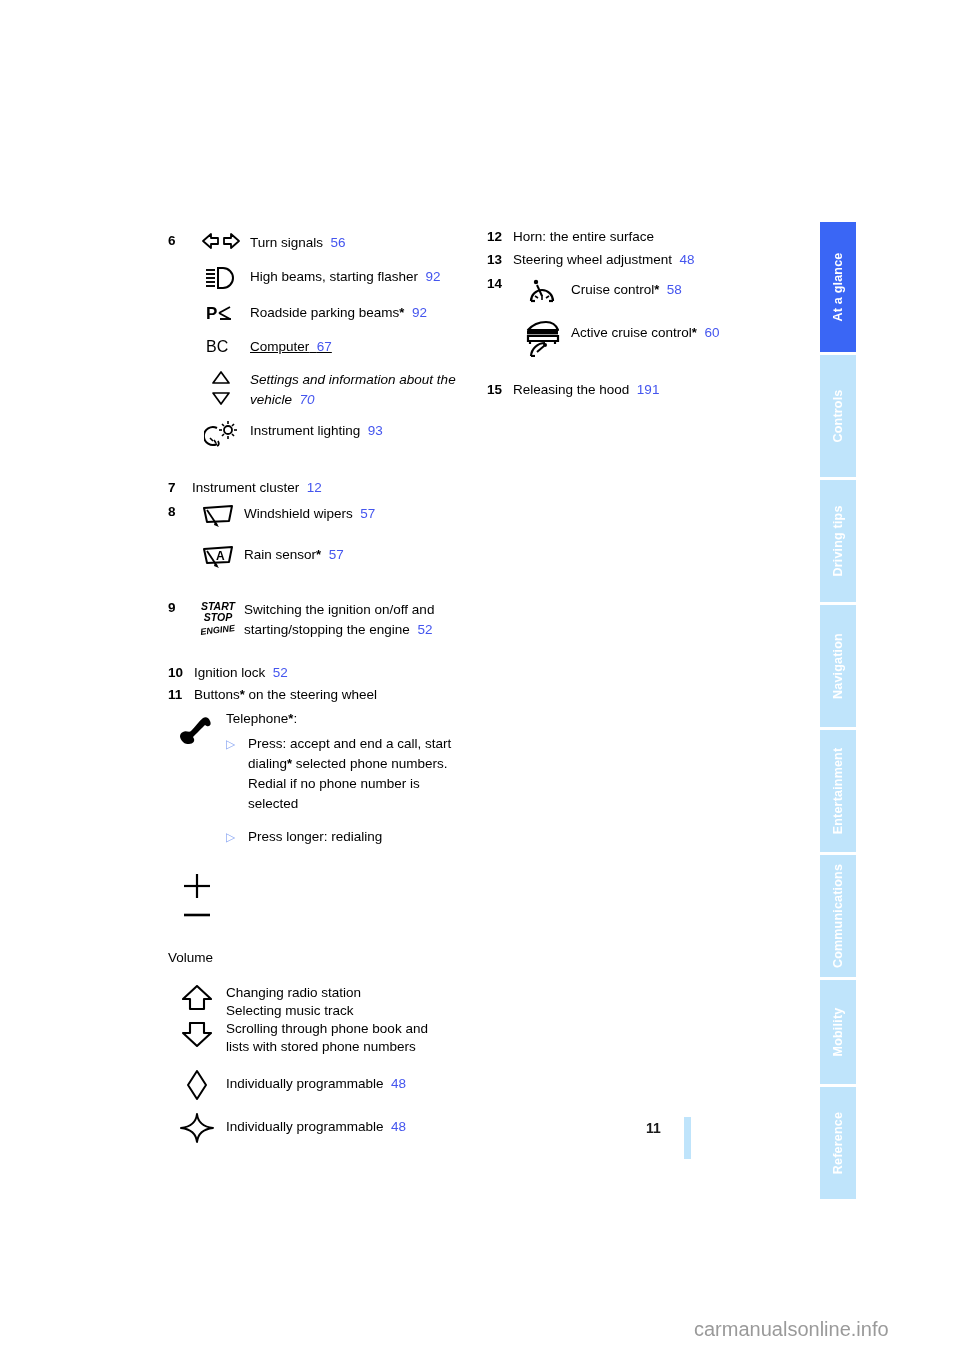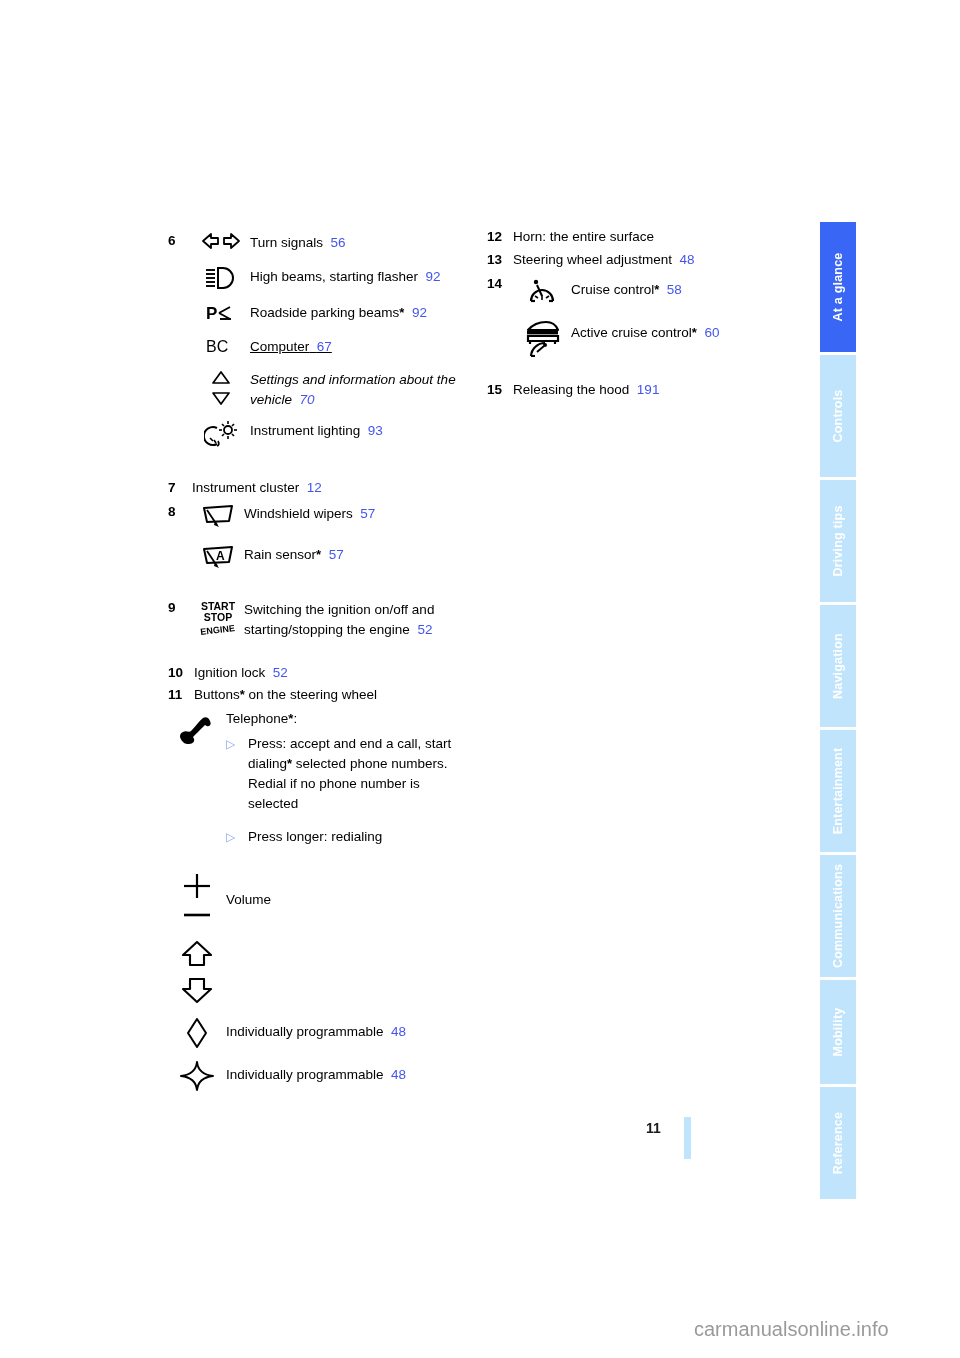--- a/index.html
+++ b/index.html
@@ -242,21 +242,21 @@
               <span>Rain sensor</span><span class="star">*</span>&nbsp;&nbsp;<span class="pg">57</span>
             </div>
           </div>
 
         </div>
       </div>
 
       <div class="item" style="margin-top:30px;">
         <div class="num">9</div>
         <div class="sub" style="flex:1;">
-          <div class="icon-cell narrow" style="padding-top:0;">
+          <div class="icon-cell narrow" style="padding-top:0;font-style:italic;">
             <svg width="44" height="40" viewBox="0 0 44 40">
               <text x="22" y="11" text-anchor="middle" font-family="Liberation Sans, sans-serif" font-size="10.5" font-weight="bold" fill="#000">START</text>
               <text x="22" y="22" text-anchor="middle" font-family="Liberation Sans, sans-serif" font-size="10.5" font-weight="bold" fill="#000">STOP</text>
               <text x="22" y="34" text-anchor="middle" font-family="Liberation Sans, sans-serif" font-size="9" font-weight="bold" fill="#000" transform="rotate(-7 22 34)">ENGINE</text>
             </svg>
           </div>
           <div class="label-cell">
             <span>Switching the ignition on/off and starting/stopping the engine</span>&nbsp;&nbsp;<span class="pg">52</span>
           </div>
         </div>
@@ -294,39 +294,45 @@
               </div>
             </div>
             <div class="bullet-row">
               <div class="bullet-mark">▷</div>
               <div class="bullet-text">Press longer: redialing</div>
             </div>
           </div>
         </div>
       </div>
 
-      <div class="sub" style="margin-top:18px;">
+      <div class="sub" style="margin-top:18px;flex-direction:column;">
         <div class="icon-cell">
           <svg width="34" height="50" viewBox="0 0 34 50">
             <line x1="4" y1="12" x2="30" y2="12" stroke="#000" stroke-width="2.2"></line>
             <line x1="17" y1="0" x2="17" y2="24" stroke="#000" stroke-width="2.2"></line>
             <line x1="4" y1="41" x2="30" y2="41" stroke="#000" stroke-width="2.6"></line>
           </svg>
         </div>
         <div class="label-cell" style="padding-top:17px;">Volume</div>
       </div>
 
       <div class="sub" style="margin-top:16px;">
         <div class="icon-cell" style="flex-direction:column; align-items:center;">
           <svg width="30" height="26" viewBox="0 0 30 26">
             <path d="M15 1 L29 14 L22 14 L22 24 L8 24 L8 14 L1 14 Z" fill="none" stroke="#000" stroke-width="2.1" stroke-linejoin="round"></path>
           </svg>
           <svg width="30" height="26" viewBox="0 0 30 26" style="margin-top:11px;">
             <path d="M15 24 L29 11 L22 11 L22 1 L8 1 L8 11 L1 11 Z" fill="none" stroke="#000" stroke-width="2.1" stroke-linejoin="round"></path>
           </svg>
+        </div>
+        <div class="label-cell" style="line-height:18px; padding-top:0;">
+          <div>Changing radio station</div>
+          <div>Selecting music track</div>
+          <div>Scrolling through phone book and</div>
+          <div>lists with stored phone numbers</div>
         </div>
       </div>
 
       <div class="sub" style="margin-top:13px;">
         <div class="icon-cell">
           <svg width="24" height="30" viewBox="0 0 24 30">
             <path d="M12 1 L21 15 L12 29 L3 15 Z" fill="none" stroke="#000" stroke-width="2" stroke-linejoin="round"></path>
           </svg>
         </div>
         <div class="label-cell" style="padding-top:5px;">

